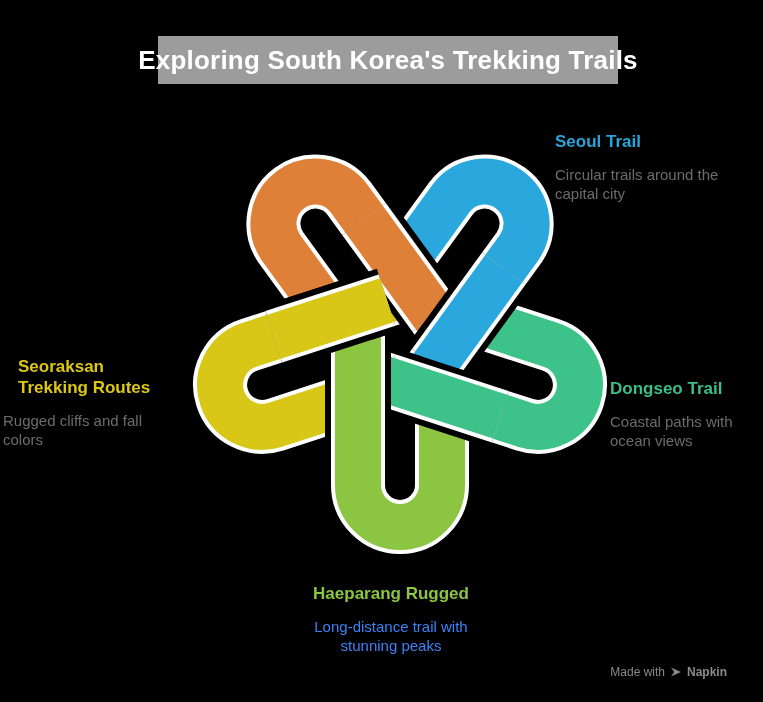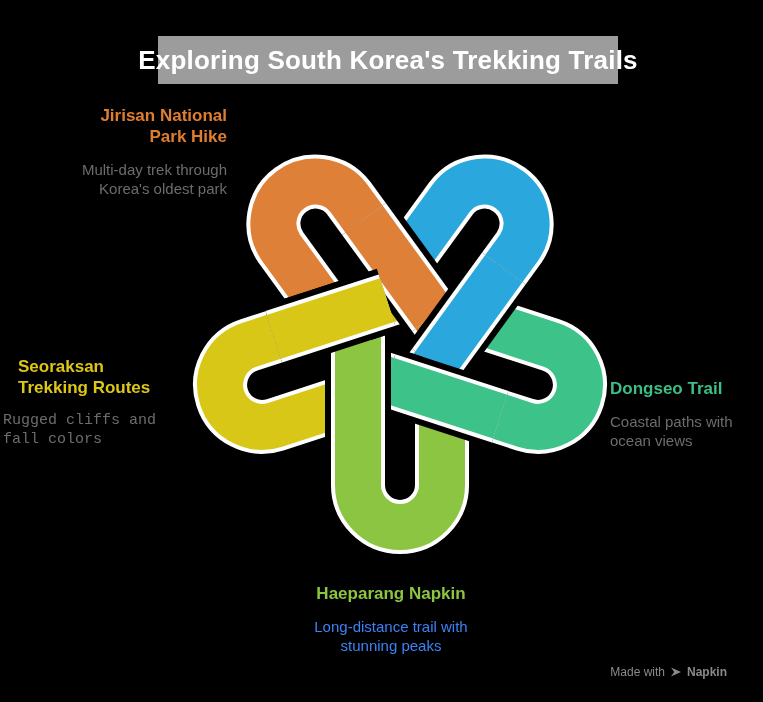--- a/index.html
+++ b/index.html
@@ -92,39 +92,39 @@
       <path d="M 500.2 416.7 L 387.0 379.9" fill="none" stroke="#ffffff" stroke-width="54" stroke-linejoin="round" stroke-linecap="butt"></path>
       <path d="M 500.2 416.7 L 387.0 379.9" fill="none" stroke="#3dc289" stroke-width="46" stroke-linejoin="round" stroke-linecap="butt"></path>
       <path d="M 358.0 459.0 L 358.0 340.0" fill="none" stroke="#000000" stroke-width="66" stroke-linejoin="round" stroke-linecap="butt"></path>
       <path d="M 358.0 459.0 L 358.0 340.0" fill="none" stroke="#ffffff" stroke-width="54" stroke-linejoin="round" stroke-linecap="butt"></path>
       <path d="M 358.0 459.0 L 358.0 340.0" fill="none" stroke="#8cc542" stroke-width="46" stroke-linejoin="round" stroke-linecap="butt"></path>
       <path d="M 273.8 336.8 L 387.0 300.1" fill="none" stroke="#000000" stroke-width="66" stroke-linejoin="round" stroke-linecap="butt"></path>
       <path d="M 273.8 336.8 L 387.0 300.1" fill="none" stroke="#ffffff" stroke-width="54" stroke-linejoin="round" stroke-linecap="butt"></path>
       <path d="M 273.8 336.8 L 387.0 300.1" fill="none" stroke="#d8c716" stroke-width="46" stroke-linejoin="round" stroke-linecap="butt"></path>
     </svg>
 
-  <div class="trail-label" id="label-jirisan">
-    <div class="trail-name" style="color: rgb(224, 126, 47);">Jirisan National Park Hike</div>
-    <div class="trail-desc" style="color: rgb(108, 108, 108);">Multi-day trek through Korea's oldest park</div>
+
+  <div class="trail-label" id="label-seoul">
+    <div class="trail-name" style="color: rgb(41, 164, 219);">Seoul Trail</div>
+    <div class="trail-desc" style="color: rgb(108, 108, 108);">Circular trails around the capital city</div>
   </div>
-
 
   <div class="trail-label" id="label-dongseo">
     <div class="trail-name" style="color: rgb(60, 190, 135);">Dongseo Trail</div>
     <div class="trail-desc" style="color: rgb(108, 108, 108);">Coastal paths with ocean views</div>
   </div>
 
   <div class="trail-label" id="label-haeparang">
-    <div class="trail-name" style="color: rgb(140, 197, 63);">Haeparang Napkin</div>
+    <div class="trail-name" style="color: rgb(140, 197, 63);">Haeparang Rugged</div>
     <div class="trail-desc" style="color: #3b82f6;">Long-distance trail with stunning peaks</div>
   </div>
 
   <div class="trail-label" id="label-seoraksan">
     <div class="trail-name" style="color: rgb(220, 199, 22);">Seoraksan Trekking Routes</div>
-    <div class="trail-desc" style="color: rgb(108, 108, 108); font-family: Liberation Mono, monospace;">Rugged cliffs and fall colors</div>
+    <div class="trail-desc" style="color: rgb(108, 108, 108);">Rugged cliffs and fall colors</div>
   </div>
 
   <div id="footer">
     <span>Made with</span>
     <svg width="12" height="12" viewBox="0 0 12 12">
       <path d="M1 1.5 L11 6 L1 10.5 L4.2 6 Z" fill="#8a8a8a"></path>
     </svg>
     <span class="brand">Napkin</span>
   </div>
 

